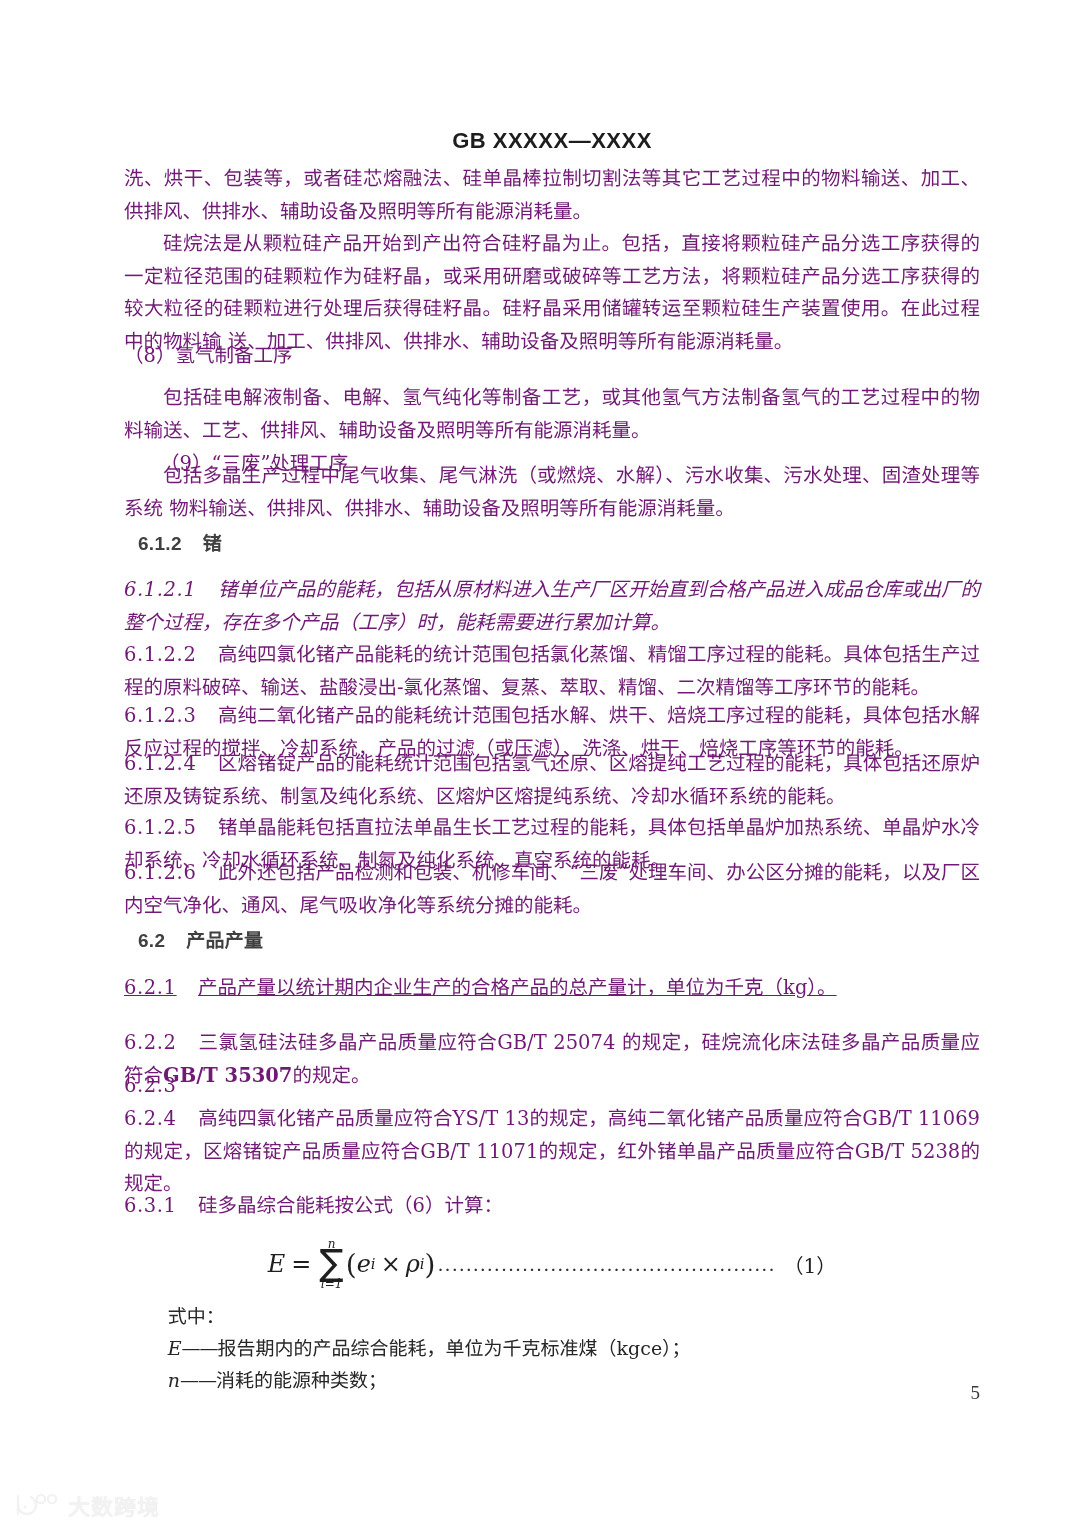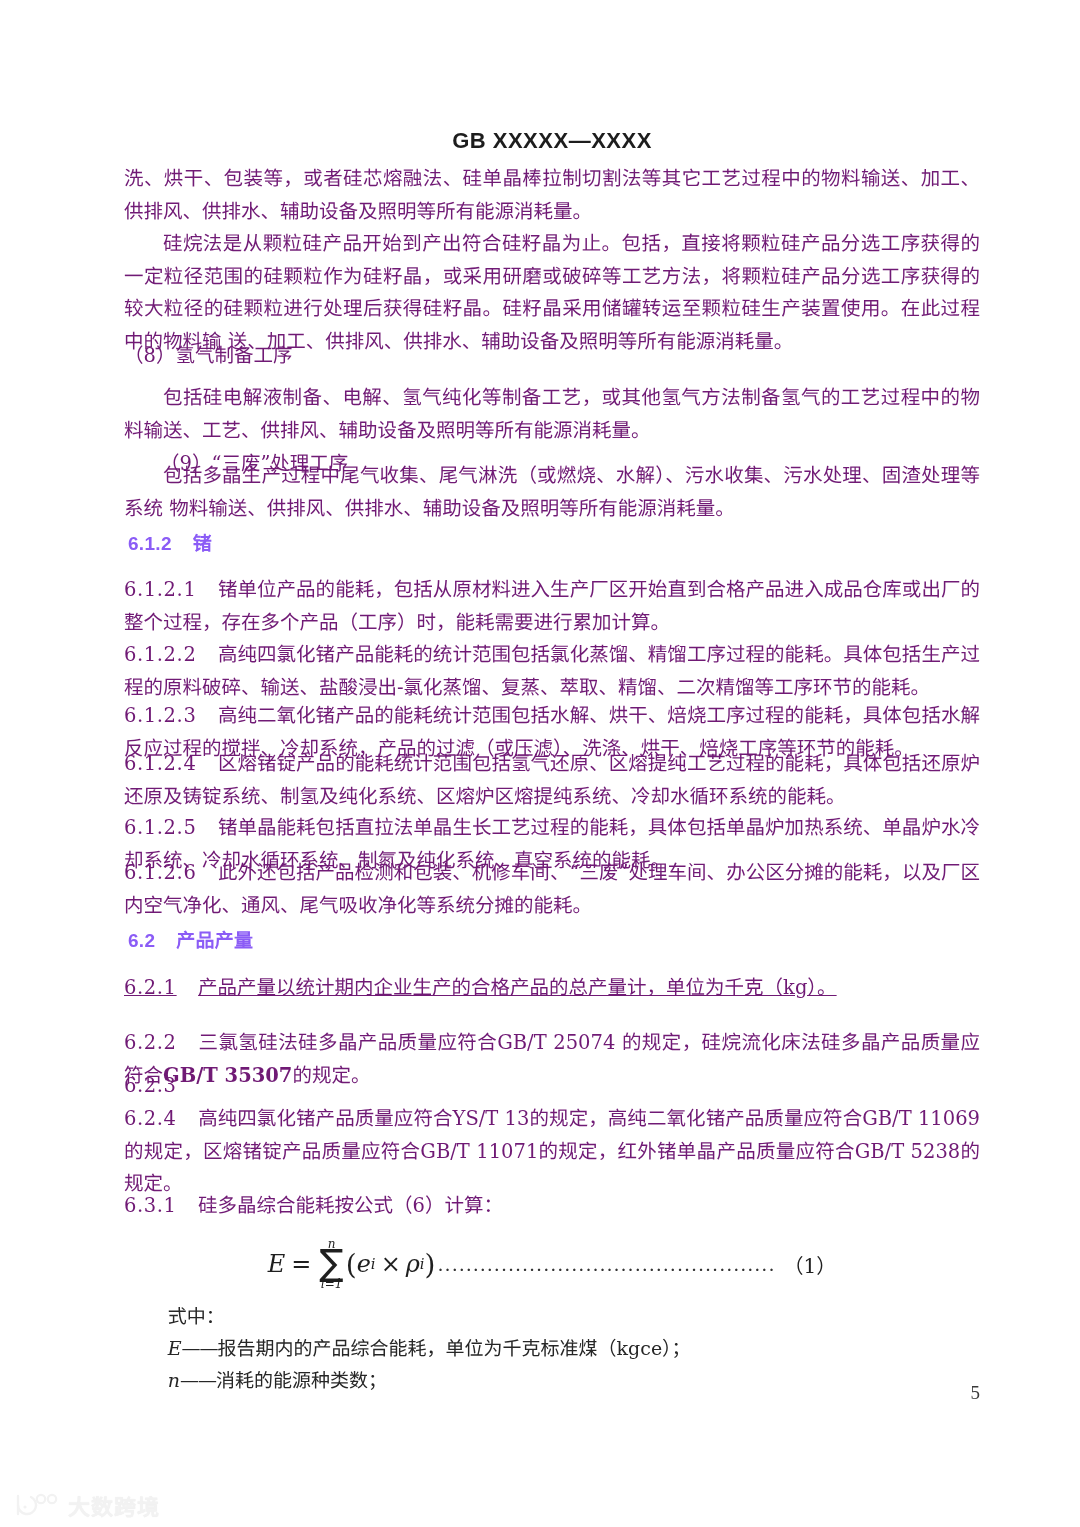--- a/index.html
+++ b/index.html
@@ -56,26 +56,26 @@
     display: inline-block;
     width: 1.1em;
   }
   b, .bold {
     font-weight: bold;
   }
 
   
   .heading {
     position: absolute;
-    left: 128px;
+    left: 138px;
     width: 856px;
     font-family: "Liberation Sans", "DejaVu Sans", sans-serif;
     font-weight: bold;
     font-size: 19px;
-    color: #8b5cf6;
+    color: #404040;
     letter-spacing: 0.3px;
   }
   .heading .h-gap {
     display: inline-block;
     width: 1.1em;
   }
 
   
   .formula-row {
     position: absolute;
@@ -194,21 +194,21 @@
   <div class="body-block" style="top:340px;">（8）氢气制备工序</div>
   <div class="body-block indent" style="top:372px;margin-top:10px;">包括硅电解液制备、电解、氢气纯化等制备工艺，或其他氢气方法制备氢气的工艺过程中的物料输送、工艺、供排风、辅助设备及照明等所有能源消耗量。</div>
 
   <div class="body-block" style="top:448px;margin-left:36px;">（9）“三废”处理工序</div>
   <div class="body-block indent" style="top:460px;">包括多晶生产过程中尾气收集、尾气淋洗（或燃烧、水解）、污水收集、污水处理、固渣处理等系统 物料输送、供排风、供排水、辅助设备及照明等所有能源消耗量。</div>
 
   <div class="heading" style="top:528px;">
     <span>6.1.2</span><span class="h-gap"></span><span>锗</span>
   </div>
 
-  <div class="body-block" style="top:574px;">
+  <div class="body-block" style="top:574px;font-style:italic;">
     <span class="num">6.1.2.1</span><span class="gap"></span><span>锗单位产品的能耗，包括从原材料进入生产厂区开始直到合格产品进入成品仓库或出厂的整个过程，存在多个产品（工序）时，能耗需要进行累加计算。</span>
   </div>
 
   <div class="body-block" style="top:639px;">
     <span class="num">6.1.2.2</span><span class="gap"></span><span>高纯四氯化锗产品能耗的统计范围包括氯化蒸馏、精馏工序过程的能耗。具体包括生产过程的原料破碎、输送、盐酸浸出-氯化蒸馏、复蒸、萃取、精馏、二次精馏等工序环节的能耗。</span>
   </div>
 
   <div class="body-block" style="top:684px;margin-top:16px;">
     <span class="num">6.1.2.3</span><span class="gap"></span><span>高纯二氧化锗产品的能耗统计范围包括水解、烘干、焙烧工序过程的能耗，具体包括水解反应过程的搅拌、冷却系统，产品的过滤（或压滤）、洗涤、烘干、焙烧工序等环节的能耗。</span>
   </div>

